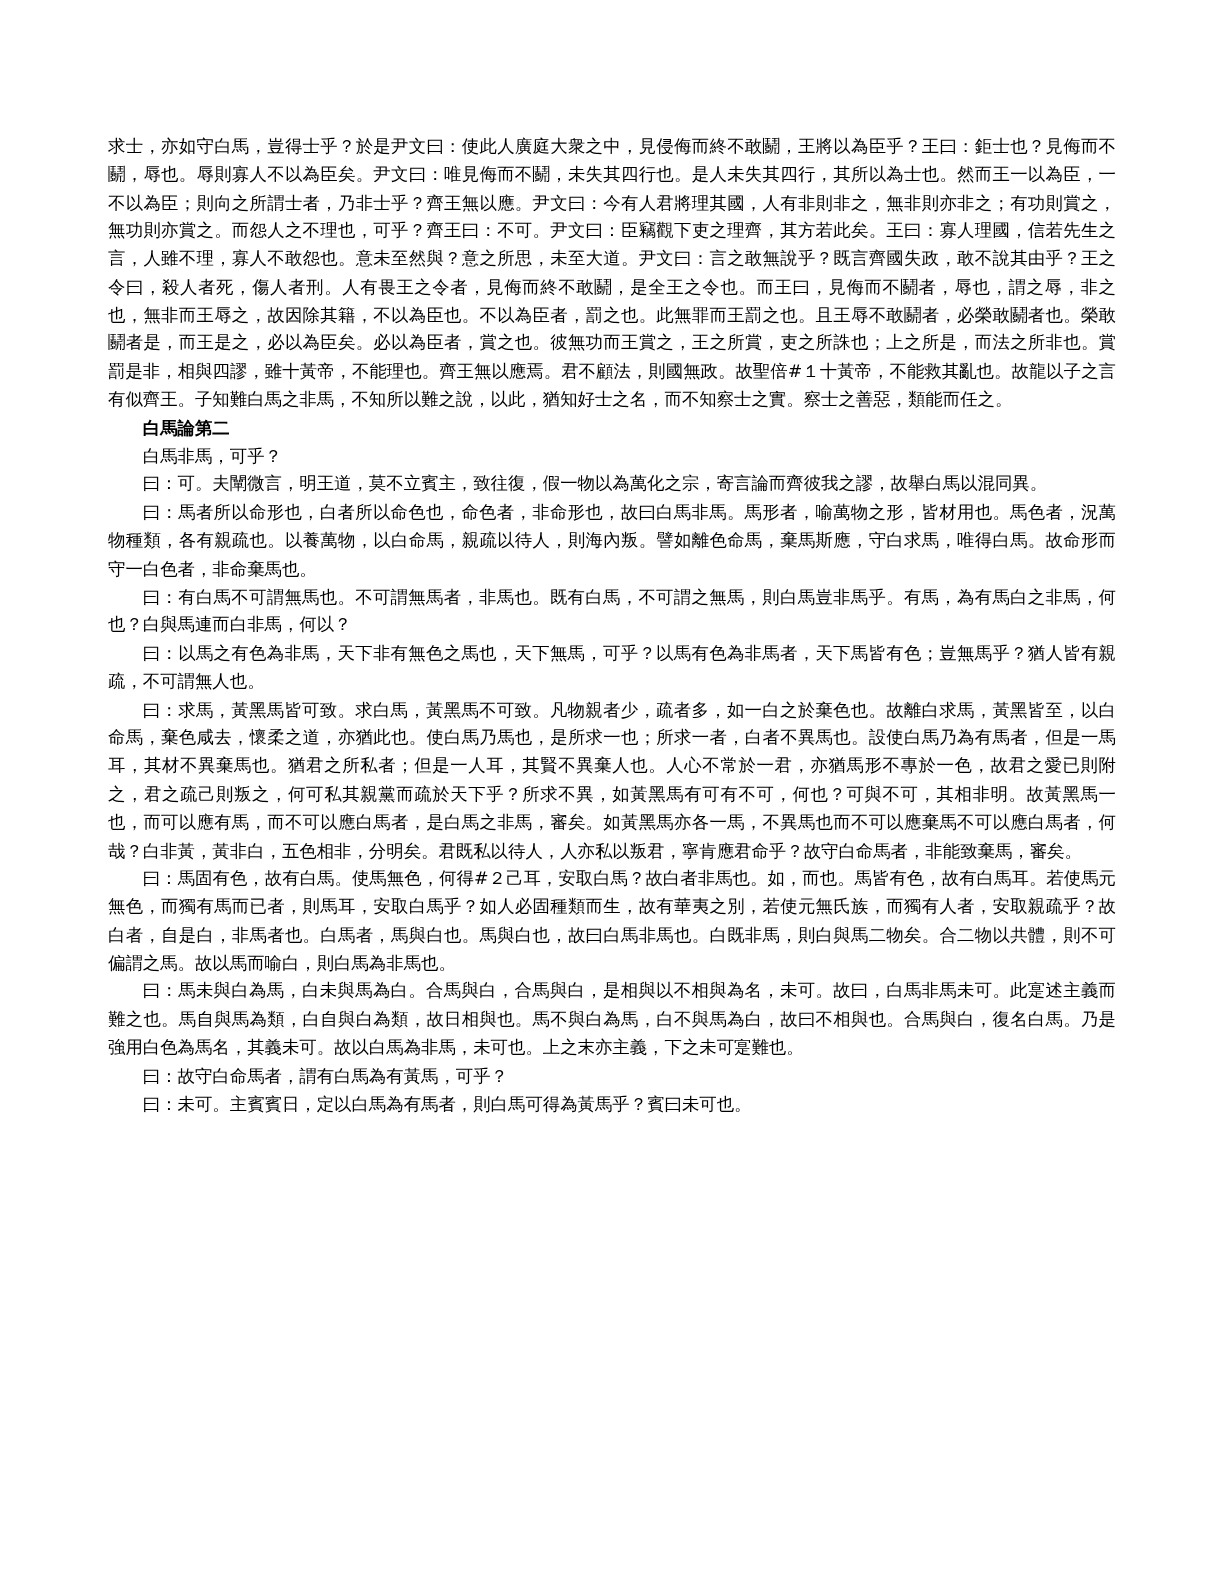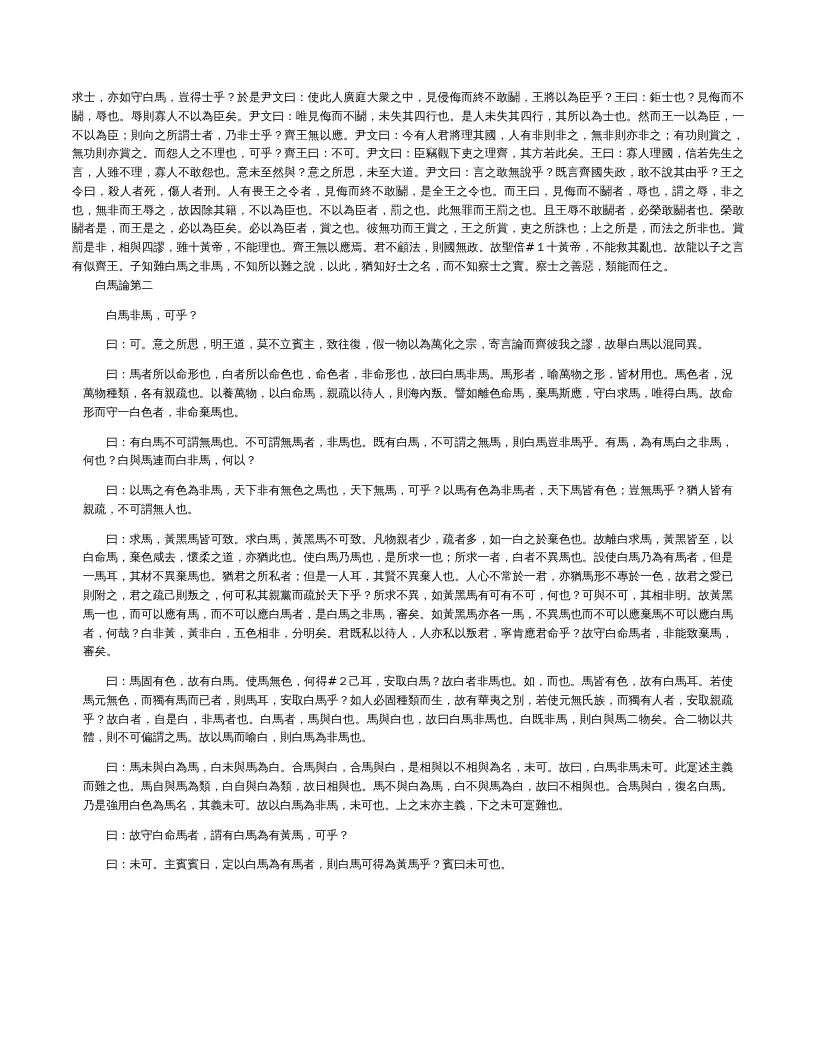--- a/index.html
+++ b/index.html
@@ -25,39 +25,40 @@
     line-height: 1.62;
     text-align: justify;
     text-justify: inter-ideograph;
   }
   p.para {
     margin: 0;
     text-indent: 0;
     word-break: break-all;
   }
   p.indent1 {
-    margin: 11px;
+    margin: 0;
     text-indent: 2em;
     word-break: break-all;
   }
   p.heading {
     margin: 0;
     text-indent: 2em;
     word-break: break-all;
+    font-weight: bold;
   }
 </style>
 </head>
 <body>
 
 <div id="page">
   <div class="doc-body">
     <p class="para">求士，亦如守白馬，豈得士乎？於是尹文曰：使此人廣庭大衆之中，見侵侮而終不敢鬬，王將以為臣乎？王曰：鉅士也？見侮而不鬬，辱也。辱則寡人不以為臣矣。尹文曰：唯見侮而不鬬，未失其四行也。是人未失其四行，其所以為士也。然而王一以為臣，一不以為臣；則向之所謂士者，乃非士乎？齊王無以應。尹文曰：今有人君將理其國，人有非則非之，無非則亦非之；有功則賞之，無功則亦賞之。而怨人之不理也，可乎？齊王曰：不可。尹文曰：臣竊觀下吏之理齊，其方若此矣。王曰：寡人理國，信若先生之言，人雖不理，寡人不敢怨也。意未至然與？意之所思，未至大道。尹文曰：言之敢無說乎？既言齊國失政，敢不說其由乎？王之令曰，殺人者死，傷人者刑。人有畏王之令者，見侮而終不敢鬬，是全王之令也。而王曰，見侮而不鬬者，辱也，謂之辱，非之也，無非而王辱之，故因除其籍，不以為臣也。不以為臣者，罰之也。此無罪而王罰之也。且王辱不敢鬬者，必榮敢鬬者也。榮敢鬬者是，而王是之，必以為臣矣。必以為臣者，賞之也。彼無功而王賞之，王之所賞，吏之所誅也；上之所是，而法之所非也。賞罰是非，相與四謬，雖十黃帝，不能理也。齊王無以應焉。君不顧法，則國無政。故聖倍#１十黃帝，不能救其亂也。故龍以子之言有似齊王。子知難白馬之非馬，不知所以難之說，以此，猶知好士之名，而不知察士之實。察士之善惡，類能而任之。</p>
     <p class="heading">白馬論第二</p>
     <p class="indent1">白馬非馬，可乎？</p>
-    <p class="indent1">曰：可。意之所思，明王道，莫不立賓主，致往復，假一物以為萬化之宗，寄言論而齊彼我之謬，故舉白馬以混同異。</p>
+    <p class="indent1">曰：可。夫闡微言，明王道，莫不立賓主，致往復，假一物以為萬化之宗，寄言論而齊彼我之謬，故舉白馬以混同異。</p>
     <p class="indent1">曰：馬者所以命形也，白者所以命色也，命色者，非命形也，故曰白馬非馬。馬形者，喻萬物之形，皆材用也。馬色者，況萬物種類，各有親疏也。以養萬物，以白命馬，親疏以待人，則海內叛。譬如離色命馬，棄馬斯應，守白求馬，唯得白馬。故命形而守一白色者，非命棄馬也。</p>
     <p class="indent1">曰：有白馬不可謂無馬也。不可謂無馬者，非馬也。既有白馬，不可謂之無馬，則白馬豈非馬乎。有馬，為有馬白之非馬，何也？白與馬連而白非馬，何以？</p>
     <p class="indent1">曰：以馬之有色為非馬，天下非有無色之馬也，天下無馬，可乎？以馬有色為非馬者，天下馬皆有色；豈無馬乎？猶人皆有親疏，不可謂無人也。</p>
     <p class="indent1">曰：求馬，黃黑馬皆可致。求白馬，黃黑馬不可致。凡物親者少，疏者多，如一白之於棄色也。故離白求馬，黃黑皆至，以白命馬，棄色咸去，懷柔之道，亦猶此也。使白馬乃馬也，是所求一也；所求一者，白者不異馬也。設使白馬乃為有馬者，但是一馬耳，其材不異棄馬也。猶君之所私者；但是一人耳，其賢不異棄人也。人心不常於一君，亦猶馬形不專於一色，故君之愛已則附之，君之疏己則叛之，何可私其親黨而疏於天下乎？所求不異，如黃黑馬有可有不可，何也？可與不可，其相非明。故黃黑馬一也，而可以應有馬，而不可以應白馬者，是白馬之非馬，審矣。如黃黑馬亦各一馬，不異馬也而不可以應棄馬不可以應白馬者，何哉？白非黃，黃非白，五色相非，分明矣。君既私以待人，人亦私以叛君，寧肯應君命乎？故守白命馬者，非能致棄馬，審矣。</p>
     <p class="indent1">曰：馬固有色，故有白馬。使馬無色，何得#２己耳，安取白馬？故白者非馬也。如，而也。馬皆有色，故有白馬耳。若使馬元無色，而獨有馬而已者，則馬耳，安取白馬乎？如人必固種類而生，故有華夷之別，若使元無氏族，而獨有人者，安取親疏乎？故白者，自是白，非馬者也。白馬者，馬與白也。馬與白也，故曰白馬非馬也。白既非馬，則白與馬二物矣。合二物以共體，則不可偏謂之馬。故以馬而喻白，則白馬為非馬也。</p>
     <p class="indent1">曰：馬未與白為馬，白未與馬為白。合馬與白，合馬與白，是相與以不相與為名，未可。故曰，白馬非馬未可。此寔述主義而難之也。馬自與馬為類，白自與白為類，故日相與也。馬不與白為馬，白不與馬為白，故曰不相與也。合馬與白，復名白馬。乃是強用白色為馬名，其義未可。故以白馬為非馬，未可也。上之末亦主義，下之未可寔難也。</p>
     <p class="indent1">曰：故守白命馬者，謂有白馬為有黃馬，可乎？</p>
     <p class="indent1">曰：未可。主賓賓日，定以白馬為有馬者，則白馬可得為黃馬乎？賓曰未可也。</p>
   </div>
 </div>

